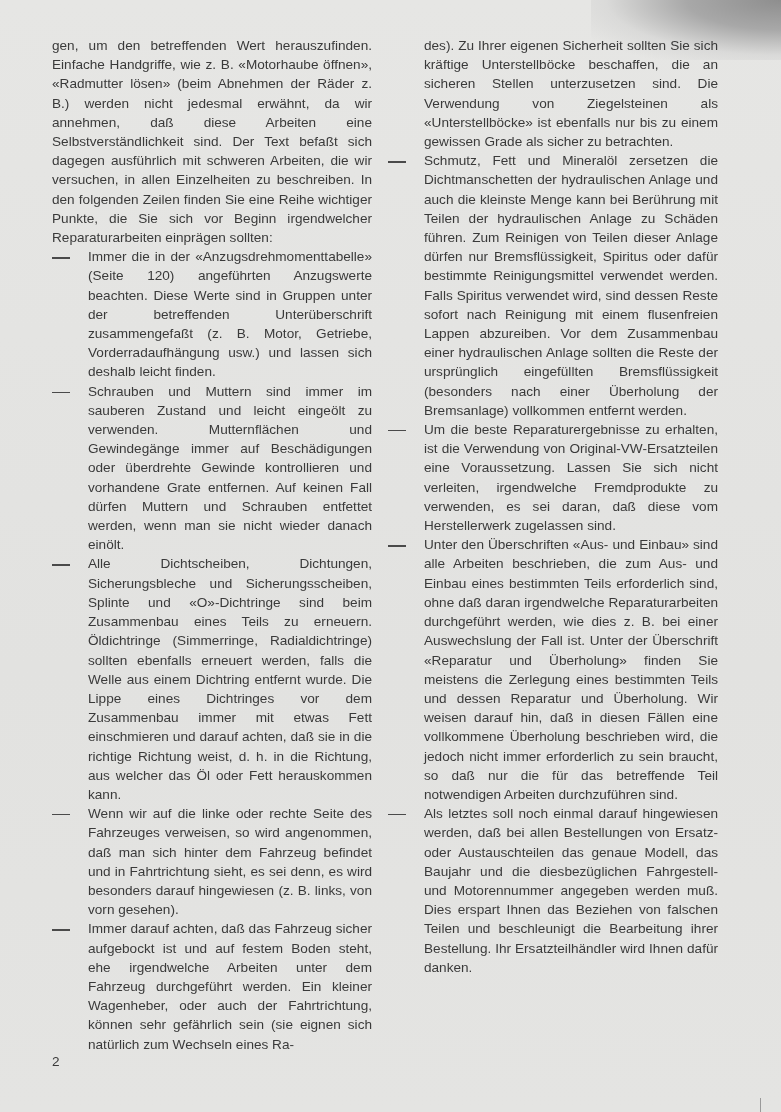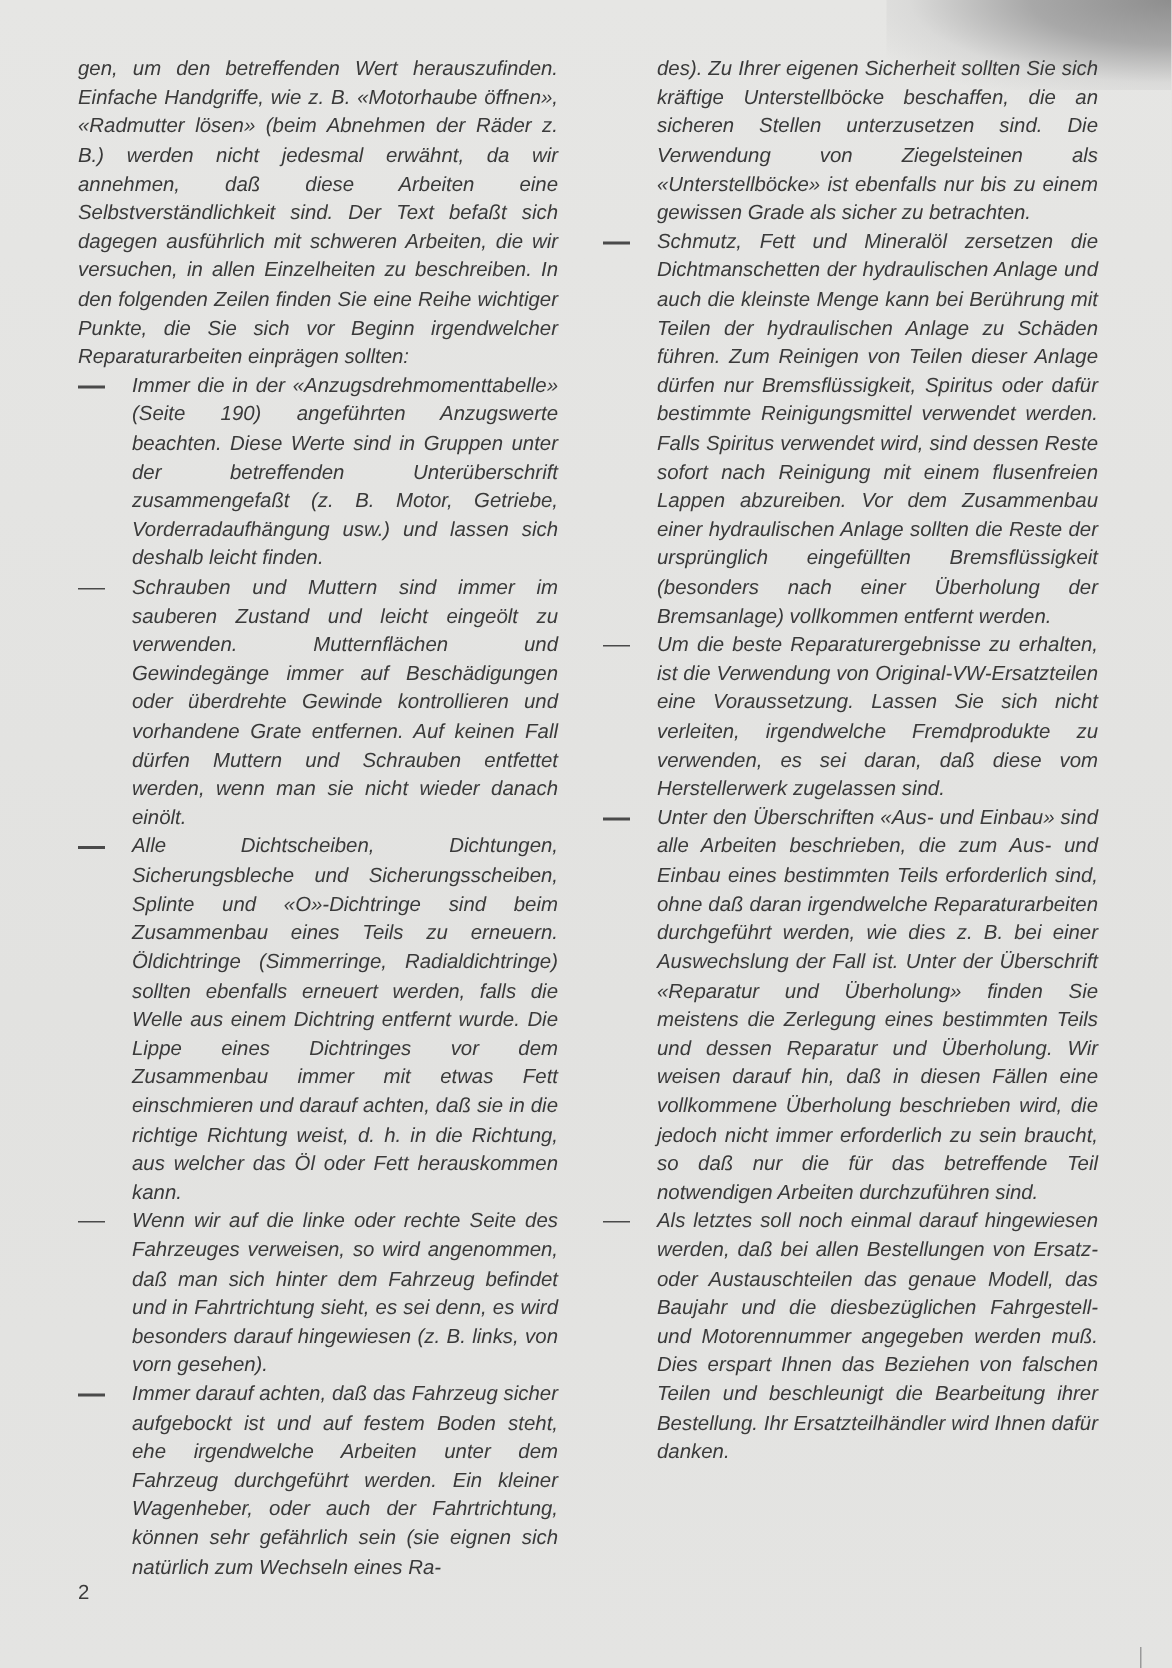--- a/index.html
+++ b/index.html
@@ -15,24 +15,23 @@
       background: linear-gradient(180deg, #e6e6e4 0%, #e2e2e0 60%, #e4e4e2 100%);
     }
     .corner-shadow {
       position: absolute; right: 0; top: 0; width: 190px; height: 60px;
       background: radial-gradient(ellipse at 100% 0%, #8e8e8e 0%, #a8a8a8 35%, rgba(200,200,200,0.4) 65%, rgba(228,228,226,0) 85%);
     }
     .col {
       position: absolute; top: 36px;
       font-size: 13.6px; line-height: 19.2px;
       text-align: justify;
-      font-style: italic;
     }
     .col-left { left: 52px; width: 320px; }
-    .col-right { left: 402px; width: 330px; }
+    .col-right { left: 388px; width: 330px; }
     .para { margin: 0; text-align: justify; }
     .cont { padding-left: 36px; }
     .item { position: relative; padding-left: 36px; margin: 0; text-align: justify; }
     .dash {
       position: absolute; left: 0; top: 0; width: 22px;
     }
     .dash::before {
       content: ""; position: absolute; left: 0; top: 10px; width: 18px; height: 1.3px; background: #4a4a4a;
     }
     .page-number {
@@ -45,21 +44,21 @@
 </head>
 <body>
 
 <div class="page">
   <div class="corner-shadow"></div>
 
   <div class="col col-left">
     <p class="para">gen, um den betreffenden Wert herauszufinden. Einfache Handgriffe, wie z. B. «Motorhaube öffnen», «Radmutter lösen» (beim Abnehmen der Räder z. B.) werden nicht jedesmal erwähnt, da wir annehmen, daß diese Arbeiten eine Selbstverständlichkeit sind. Der Text befaßt sich dagegen ausführlich mit schweren Arbeiten, die wir versuchen, in allen Einzelheiten zu beschreiben. In den folgenden Zeilen finden Sie eine Reihe wichtiger Punkte, die Sie sich vor Beginn irgendwelcher Reparaturarbeiten einprägen sollten:</p>
     <div class="item">
       <span class="dash"></span>
-      <span>Immer die in der «Anzugsdrehmomenttabelle» (Seite 190) angeführten Anzugswerte beachten. Diese Werte sind in Gruppen unter der betreffenden Unterüberschrift zusammengefaßt (z. B. Motor, Getriebe, Vorderradaufhängung usw.) und lassen sich deshalb leicht finden.</span>
+      <span>Immer die in der «Anzugsdrehmomenttabelle» (Seite 120) angeführten Anzugswerte beachten. Diese Werte sind in Gruppen unter der betreffenden Unterüberschrift zusammengefaßt (z. B. Motor, Getriebe, Vorderradaufhängung usw.) und lassen sich deshalb leicht finden.</span>
     </div>
     <div class="item">
       <span class="dash"></span>
       <span>Schrauben und Muttern sind immer im sauberen Zustand und leicht eingeölt zu verwenden. Mutternflächen und Gewindegänge immer auf Beschädigungen oder überdrehte Gewinde kontrollieren und vorhandene Grate entfernen. Auf keinen Fall dürfen Muttern und Schrauben entfettet werden, wenn man sie nicht wieder danach einölt.</span>
     </div>
     <div class="item">
       <span class="dash"></span>
       <span>Alle Dichtscheiben, Dichtungen, Sicherungsbleche und Sicherungsscheiben, Splinte und «O»-Dichtringe sind beim Zusammenbau eines Teils zu erneuern. Öldichtringe (Simmerringe, Radialdichtringe) sollten ebenfalls erneuert werden, falls die Welle aus einem Dichtring entfernt wurde. Die Lippe eines Dichtringes vor dem Zusammenbau immer mit etwas Fett einschmieren und darauf achten, daß sie in die richtige Richtung weist, d. h. in die Richtung, aus welcher das Öl oder Fett herauskommen kann.</span>
     </div>
     <div class="item">

